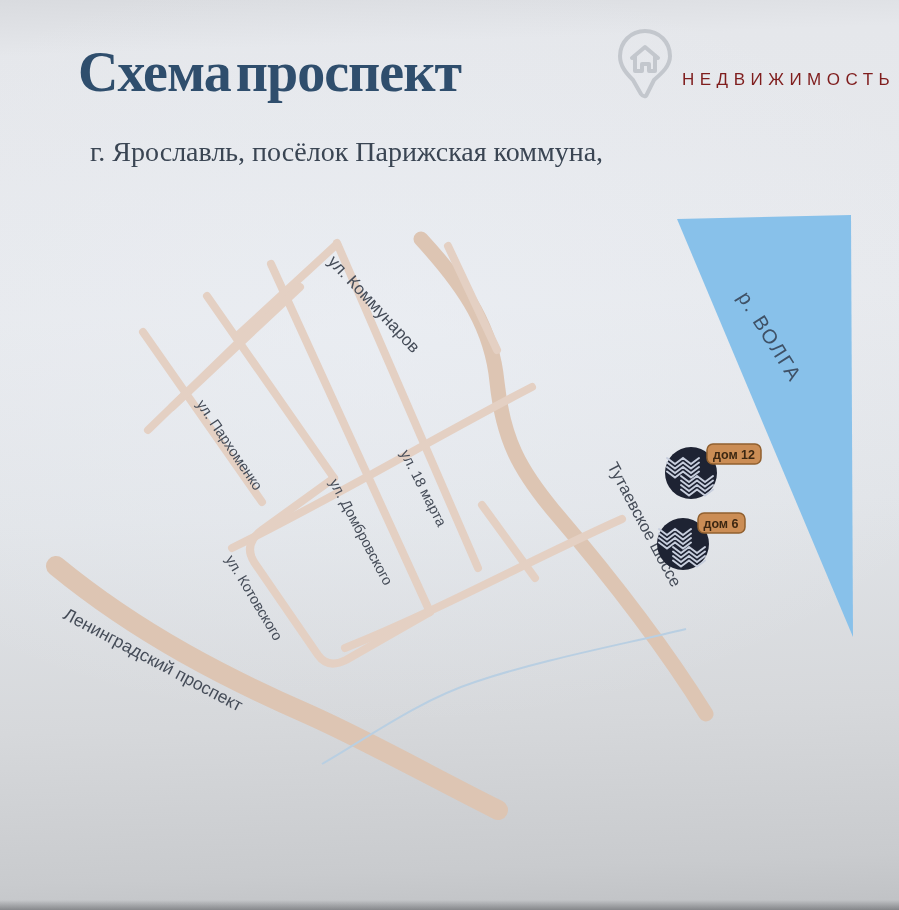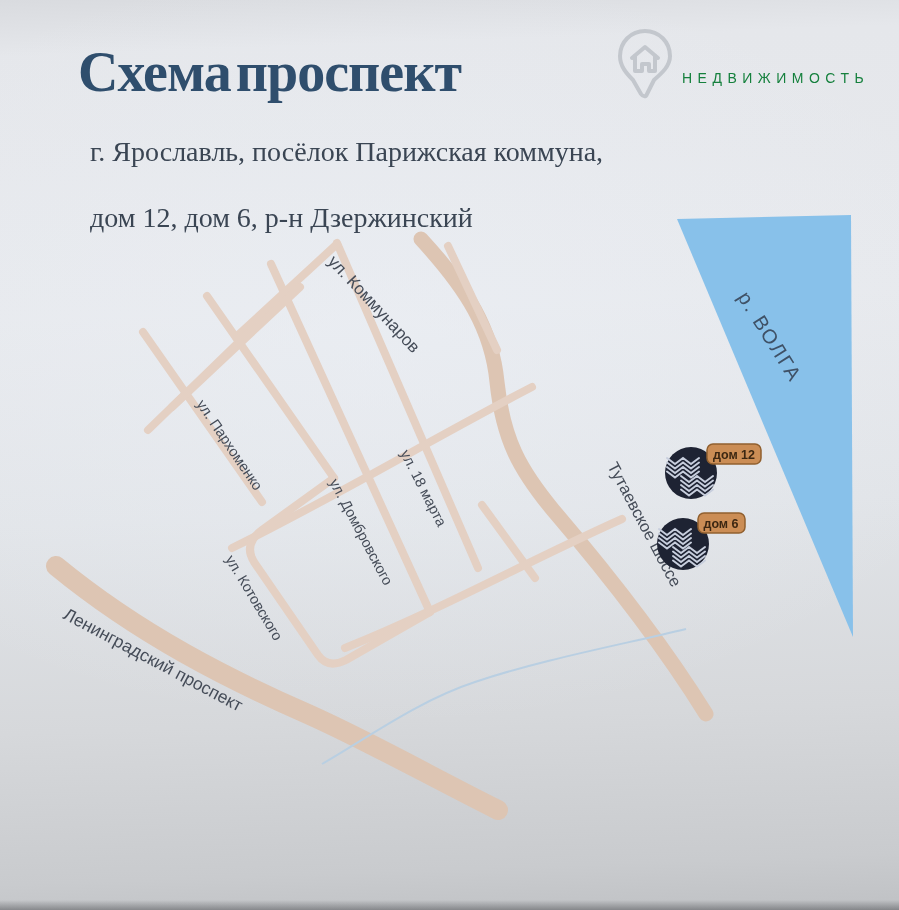--- a/index.html
+++ b/index.html
@@ -29,21 +29,21 @@
   }
   .logo{position:absolute;left:612px;top:26px;width:280px;height:78px;}
   .logo-pin{position:absolute;left:4px;top:2px;}
   .logo-brand{
     position:absolute;left:66px;top:2px;margin:0;
     font-size:36px;font-weight:bold;letter-spacing:2.5px;color:#c3c7cd;
     white-space:nowrap;
   }
   .logo-tagline{
     position:absolute;left:70px;top:44px;margin:0;
-    font-size:14px;letter-spacing:5.5px;color:#15803d;white-space:nowrap;
+    font-size:17px;letter-spacing:5.5px;color:#7f1d1d;white-space:nowrap;
   }
   svg.map{position:absolute;left:0;top:0;z-index:1;}
   svg text{user-select:none;}
 </style>
 </head>
 <body>
 
 <svg class="map" width="899" height="910" viewBox="0 0 899 910">
 
   <defs>
@@ -105,21 +105,21 @@
     <text x="734" y="459" text-anchor="middle" font-size="12.5" font-weight="bold" font-family="Liberation Sans, sans-serif" fill="#3c2712">дом 12</text>
 
     <rect x="698" y="513" width="47" height="20" rx="6" stroke-width="1.5" fill="#cb8d55" stroke="#91602f"></rect>
     <text x="721" y="528" text-anchor="middle" font-size="12.5" font-weight="bold" font-family="Liberation Sans, sans-serif" fill="#3c2712">дом 6</text>
   </g>
 </svg>
 
 <div class="header">
   <h1 class="page-title">Схема проспект</h1>
   <p class="page-subtitle"><span>г. Ярославль, посёлок Парижская коммуна,</span><br>
-    <span>дом 12, дом 6, р-н Дзержинский</span></p>
+    </p>
 
   <div class="logo">
     <svg class="logo-pin" width="58" height="72" viewBox="0 0 58 72">
       <g fill="none" stroke="#c3c7cd" stroke-width="4" stroke-linecap="round" stroke-linejoin="round">
         <path d="M29,3 C15,3 4,14 4,28 C4,38 10,45 17,52 L25,66 C27,69 30,69 31,66 L38,52 C46,45 54,38 54,28 C54,14 43,3 29,3 Z"></path>
         <path d="M16,30 L29,19 L42,30"></path>
         <path d="M19,28 L19,43 L26,43 L26,36 L33,36 L33,43 L39,43 L39,28"></path>
       </g>
     </svg>
     <p class="logo-tagline">НЕДВИЖИМОСТЬ</p>

